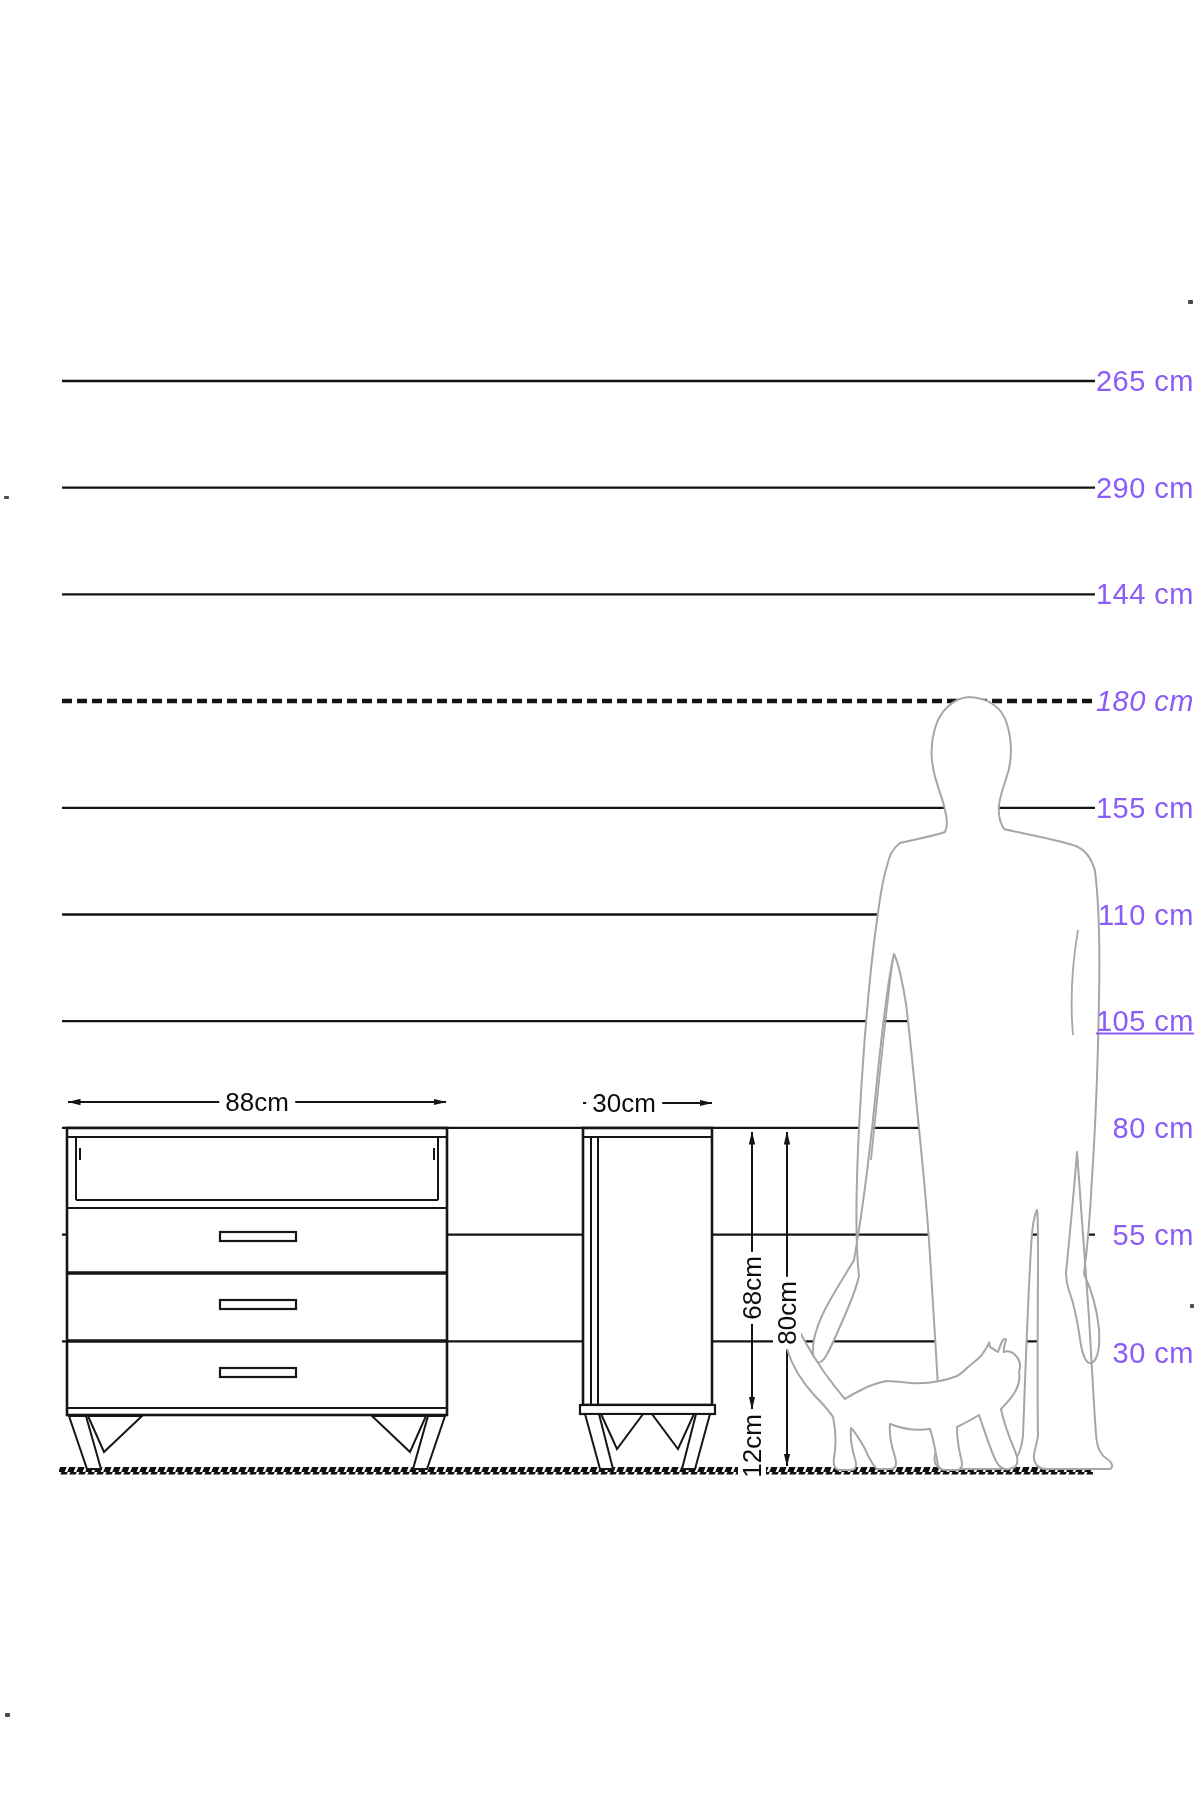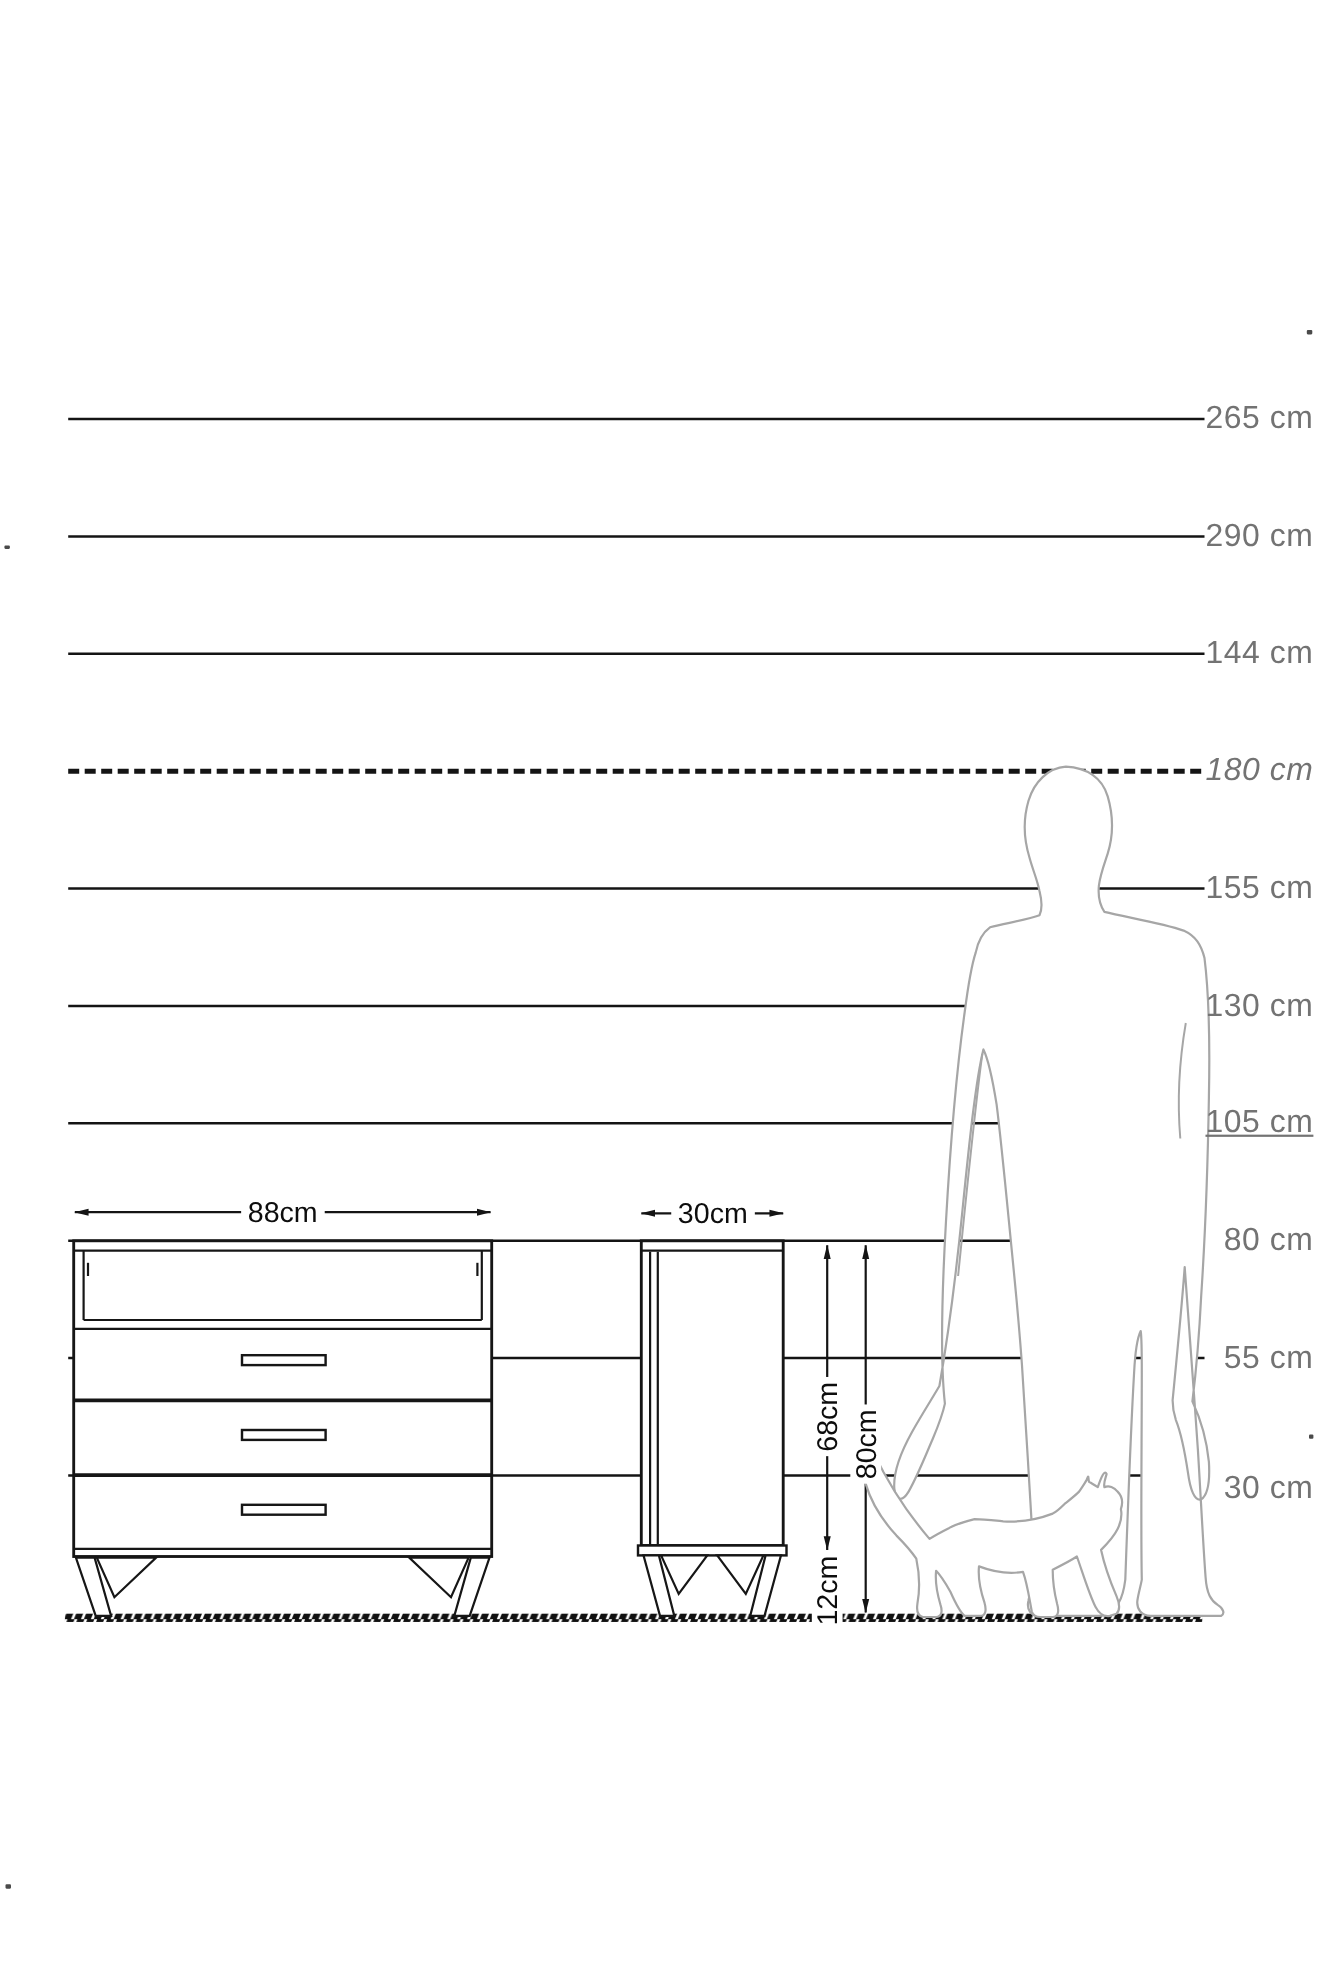--- a/index.html
+++ b/index.html
@@ -1,20 +1,20 @@
 <!DOCTYPE html>
 <html><head>
 <meta charset="utf-8">
 <style>
   html,body{margin:0;padding:0;background:#fff;}
   .canvas{position:relative;width:1200px;height:1800px;background:#fff;overflow:hidden;
           font-family:"Liberation Sans", sans-serif;color:#111;}
   .canvas svg{position:absolute;left:0;top:0;}
   .ruler-label{position:absolute;right:6px;width:120px;text-align:right;
-               font-size:29px;letter-spacing:0.5px;line-height:1;transform:translateY(-50%);color:#737373;}
+               font-size:29px;letter-spacing:0.5px;line-height:1;transform:translateY(-50%);color:#8b5cf6;}
   .dim-label{position:absolute;background:#fff;font-size:26px;line-height:1;color:#0d0d0d;
              padding:1px 6px;transform:translate(-50%,-50%);white-space:nowrap;}
   .dim-label.vert{transform:translate(-50%,-50%) rotate(-90deg);padding:1px 4px;}
 </style>
 </head>
 <body>
 
 <div class="canvas">
 
   <svg width="1200" height="1800" viewBox="0 0 1200 1800">
@@ -195,25 +195,25 @@
       <rect x="5" y="1713" width="5" height="4" rx="1"></rect>
     </g>
   </svg>
 
   <div id="ruler-labels">
       <div class="ruler-label" style="top: 381px;">265 cm</div>
       <div class="ruler-label" style="top: 487.7px;">290 cm</div>
       <div class="ruler-label" style="top: 594.4px;">144 cm</div>
       <div class="ruler-label" style="top: 701.1px; font-style: italic;">180 cm</div>
       <div class="ruler-label" style="top: 807.8px;">155 cm</div>
-      <div class="ruler-label" style="top: 914.5px;">130 cm</div>
+      <div class="ruler-label" style="top: 914.5px;">110 cm</div>
       <div class="ruler-label" style="top: 1021.2px; text-decoration: underline;">105 cm</div>
       <div class="ruler-label" style="top: 1127.9px;">80 cm</div>
       <div class="ruler-label" style="top: 1234.6px;">55 cm</div>
       <div class="ruler-label" style="top: 1341.3px; margin-top: 12px;">30 cm</div>
     </div>
 
   <div class="dim-label" style="left:257px;top:1102px;">88cm</div>
-  <div class="dim-label" style="left:648px;top:1103px;">30cm</div>
+  <div class="dim-label" style="left:624px;top:1103px;">30cm</div>
   <div class="dim-label vert" style="left:752px;top:1288px;">68cm</div>
   <div class="dim-label vert" style="left:787px;top:1313px;">80cm</div>
   <div class="dim-label vert" style="left:752px;top:1446px;">12cm</div>
 </div>
 
 </body></html>

